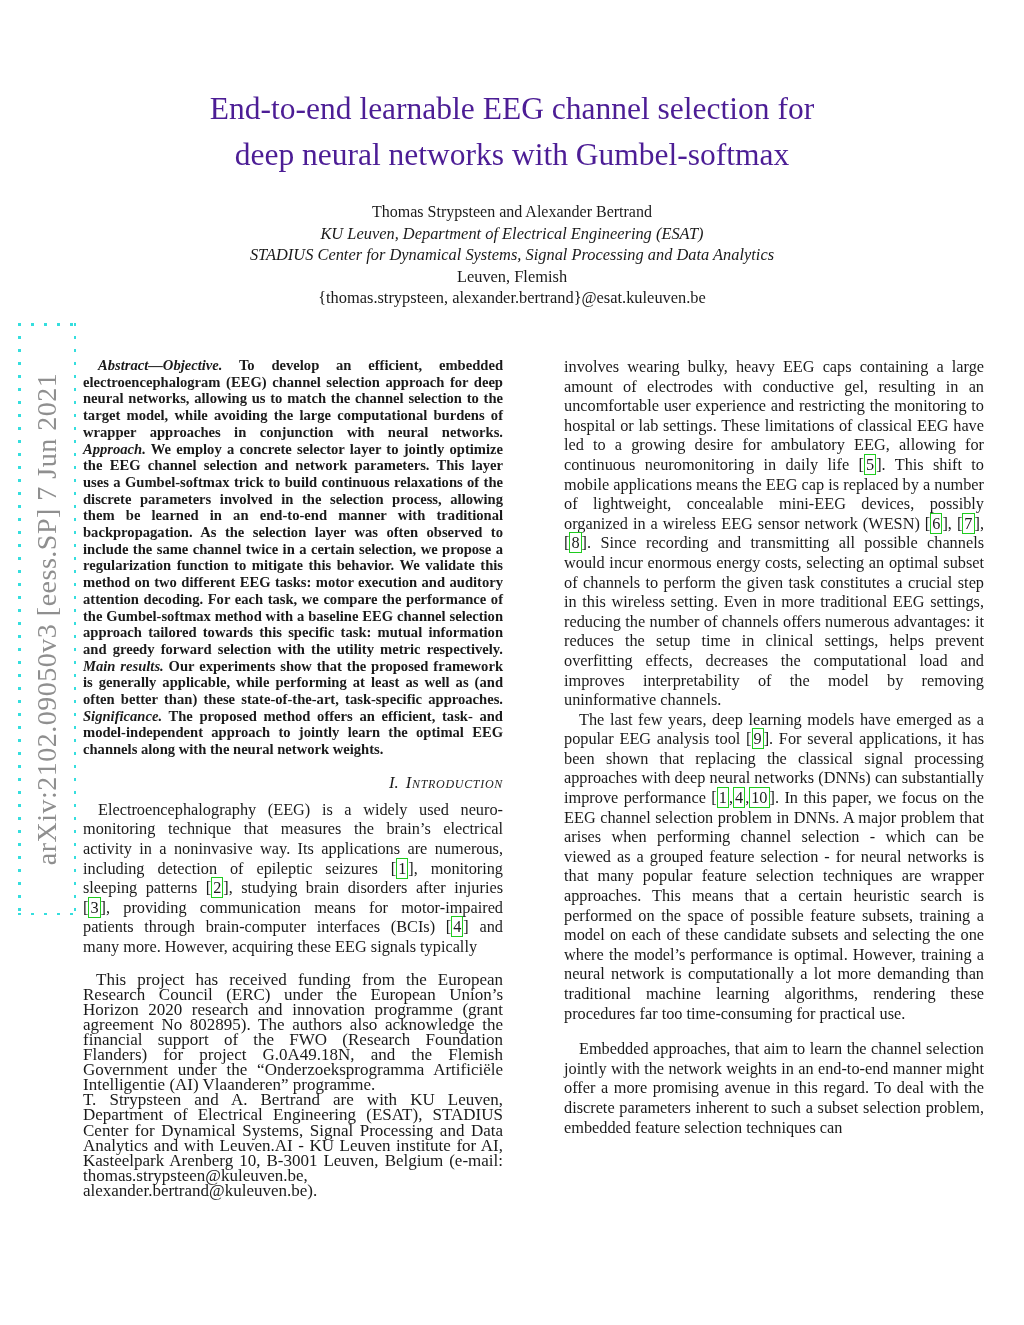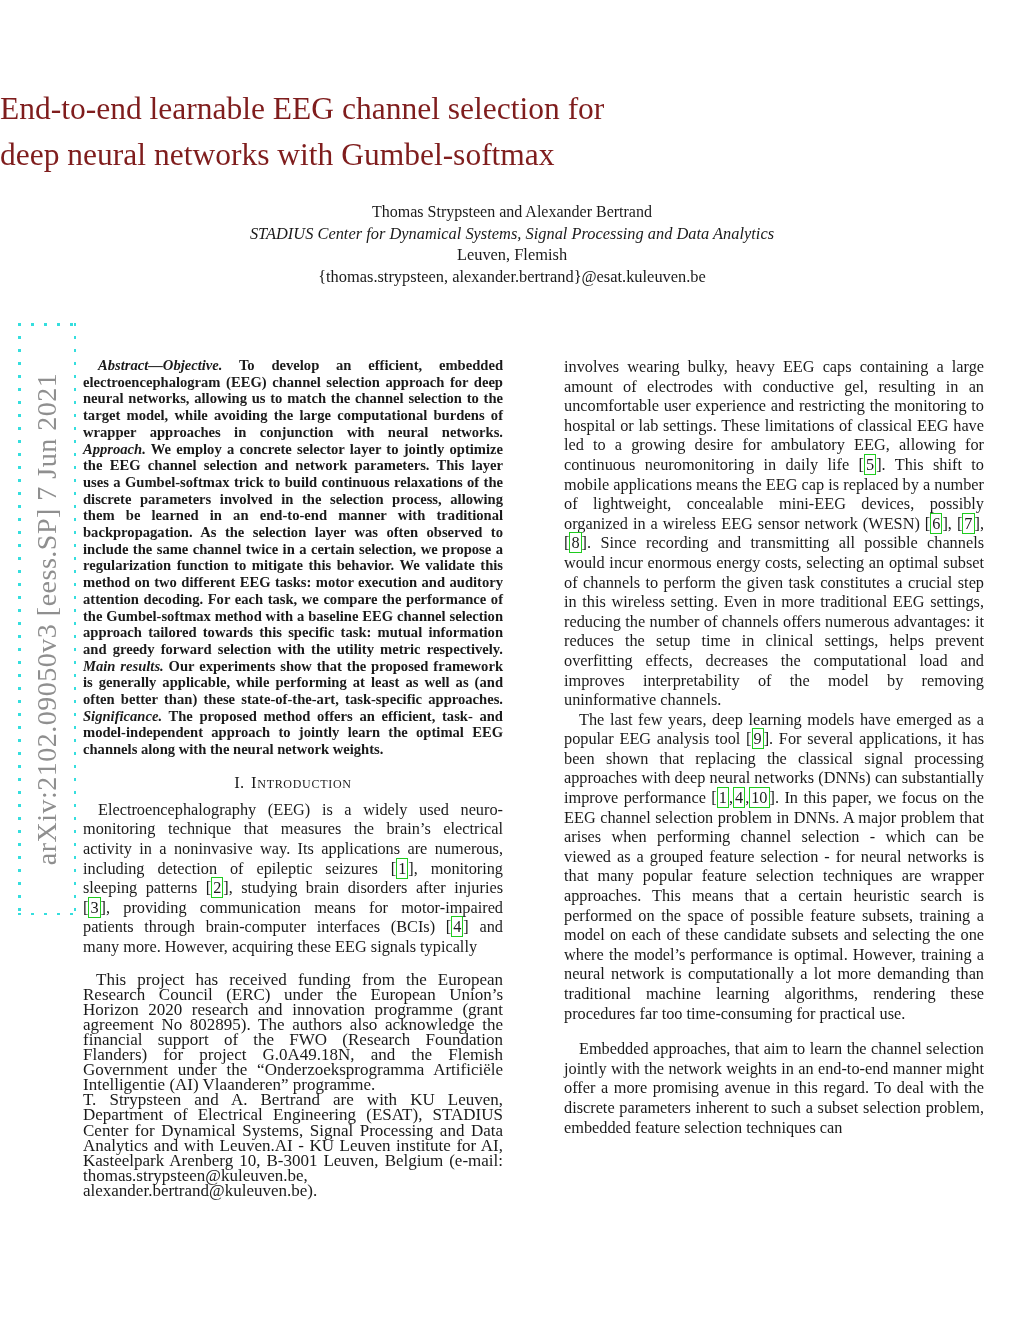--- a/index.html
+++ b/index.html
@@ -45,22 +45,23 @@
     display: flex; align-items: center; justify-content: center;
     color: var(--gray);
     font-size: 28px;
     white-space: nowrap;
     letter-spacing: 0.5px;
   }
 
   
   .title {
     position: absolute; top: 86px; left: 0; width: 1024px;
+    text-align: center;
     font-size: 31.5px; line-height: 46px;
-    color: #7f1d1d;
+    color: #4c1d95;
   }
   .authors {
     position: absolute; top: 201px; left: 0; width: 1024px;
     text-align: center;
     font-size: 16.4px; line-height: 21.6px;
   }
   .authors .names { font-size: 16px; }
   .it { font-style: italic; }
 
   
@@ -73,24 +74,25 @@
   .abstract {
     font-size: 14.6px; line-height: 16.7px;
     font-weight: bold; text-indent: 15px;
   }
   .index-terms {
     font-size: 14.6px; line-height: 16.7px;
     font-weight: bold; text-indent: 15px;
     margin-top: 11px;
   }
   .section-heading {
-    text-align: center;
+    text-align: right;
     font-size: 16.6px;
     margin-top: 15px; margin-bottom: 7px;
     text-indent: 0;
+    font-style: italic;
   }
   .sc { font-variant: small-caps; letter-spacing: 0.7px; margin-left: 7px; }
 
   .body-par { font-size: 16.3px; line-height: 19.6px; }
   .indent { text-indent: 15px; }
   .par-gap { margin-top: 16px; }
 
   .footnote {
     font-size: 17px; line-height: 15.1px;
     margin-top: 15px;
@@ -119,20 +121,21 @@
     <div class="stamp-inner">arXiv:2102.09050v3 [eess.SP] 7 Jun 2021</div>
   </div>
 
   <div class="title">
     <div>End-to-end learnable EEG channel selection for</div>
     <div>deep neural networks with Gumbel-softmax</div>
   </div>
 
   <div class="authors">
     <div class="names">Thomas Strypsteen and Alexander Bertrand</div>
+    <div class="it">KU Leuven, Department of Electrical Engineering (ESAT)</div>
     <div class="it">STADIUS Center for Dynamical Systems, Signal Processing and Data Analytics</div>
     <div>Leuven, Flemish</div>
     <div>{thomas.strypsteen, alexander.bertrand}@esat.kuleuven.be</div>
   </div>
 
   <div class="col col-left">
     <p class="abstract"><span class="seg-bi">Abstract—Objective.</span><span class="seg-b"> To develop an efficient, embedded electroencephalogram (EEG) channel selection approach for deep neural networks, allowing us to match the channel selection to the target model, while avoiding the large computational burdens of wrapper approaches in conjunction with neural networks. </span><span class="seg-bi">Approach.</span><span class="seg-b"> We employ a concrete selector layer to jointly optimize the EEG channel selection and network parameters. This layer uses a Gumbel-softmax trick to build continuous relaxations of the discrete parameters involved in the selection process, allowing them be learned in an end-to-end manner with traditional backpropagation. As the selection layer was often observed to include the same channel twice in a certain selection, we propose a regularization function to mitigate this behavior. We validate this method on two different EEG tasks: motor execution and auditory attention decoding. For each task, we compare the performance of the Gumbel-softmax method with a baseline EEG channel selection approach tailored towards this specific task: mutual information and greedy forward selection with the utility metric respectively. </span><span class="seg-bi">Main results.</span><span class="seg-b"> Our experiments show that the proposed framework is generally applicable, while performing at least as well as (and often better than) these state-of-the-art, task-specific approaches. </span><span class="seg-bi">Significance.</span><span class="seg-b"> The proposed method offers an efficient, task- and model-independent approach to jointly learn the optimal EEG channels along with the neural network weights.</span></p>
 
     <p class="section-heading"><span>I.</span><span class="sc">Introduction</span></p>
 

